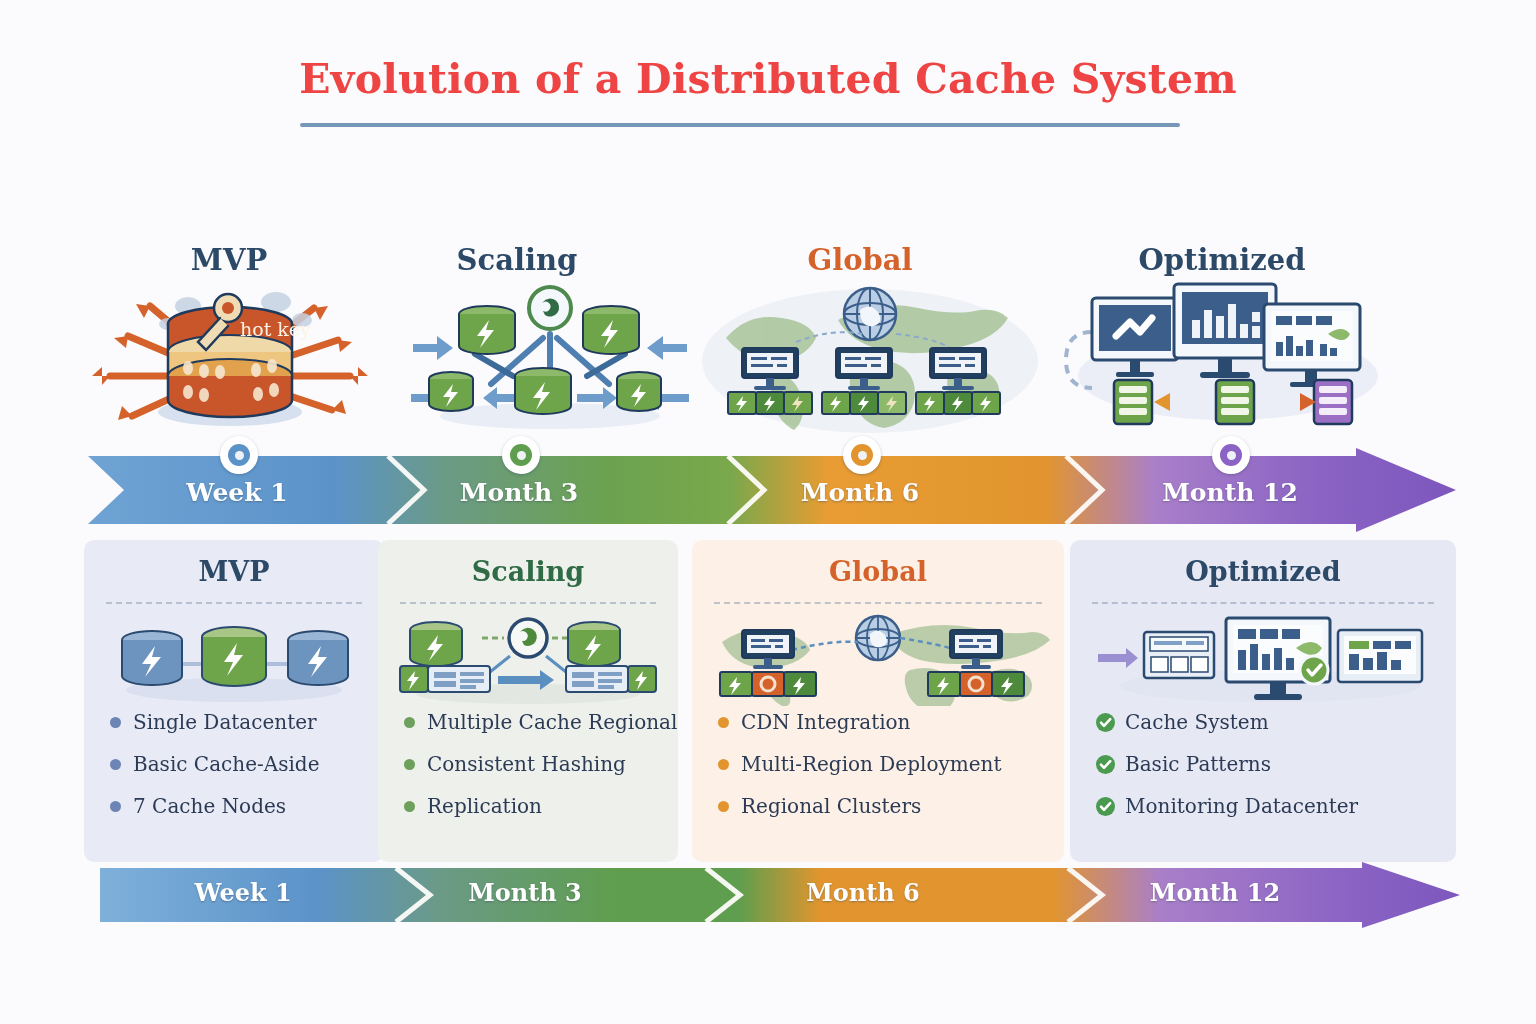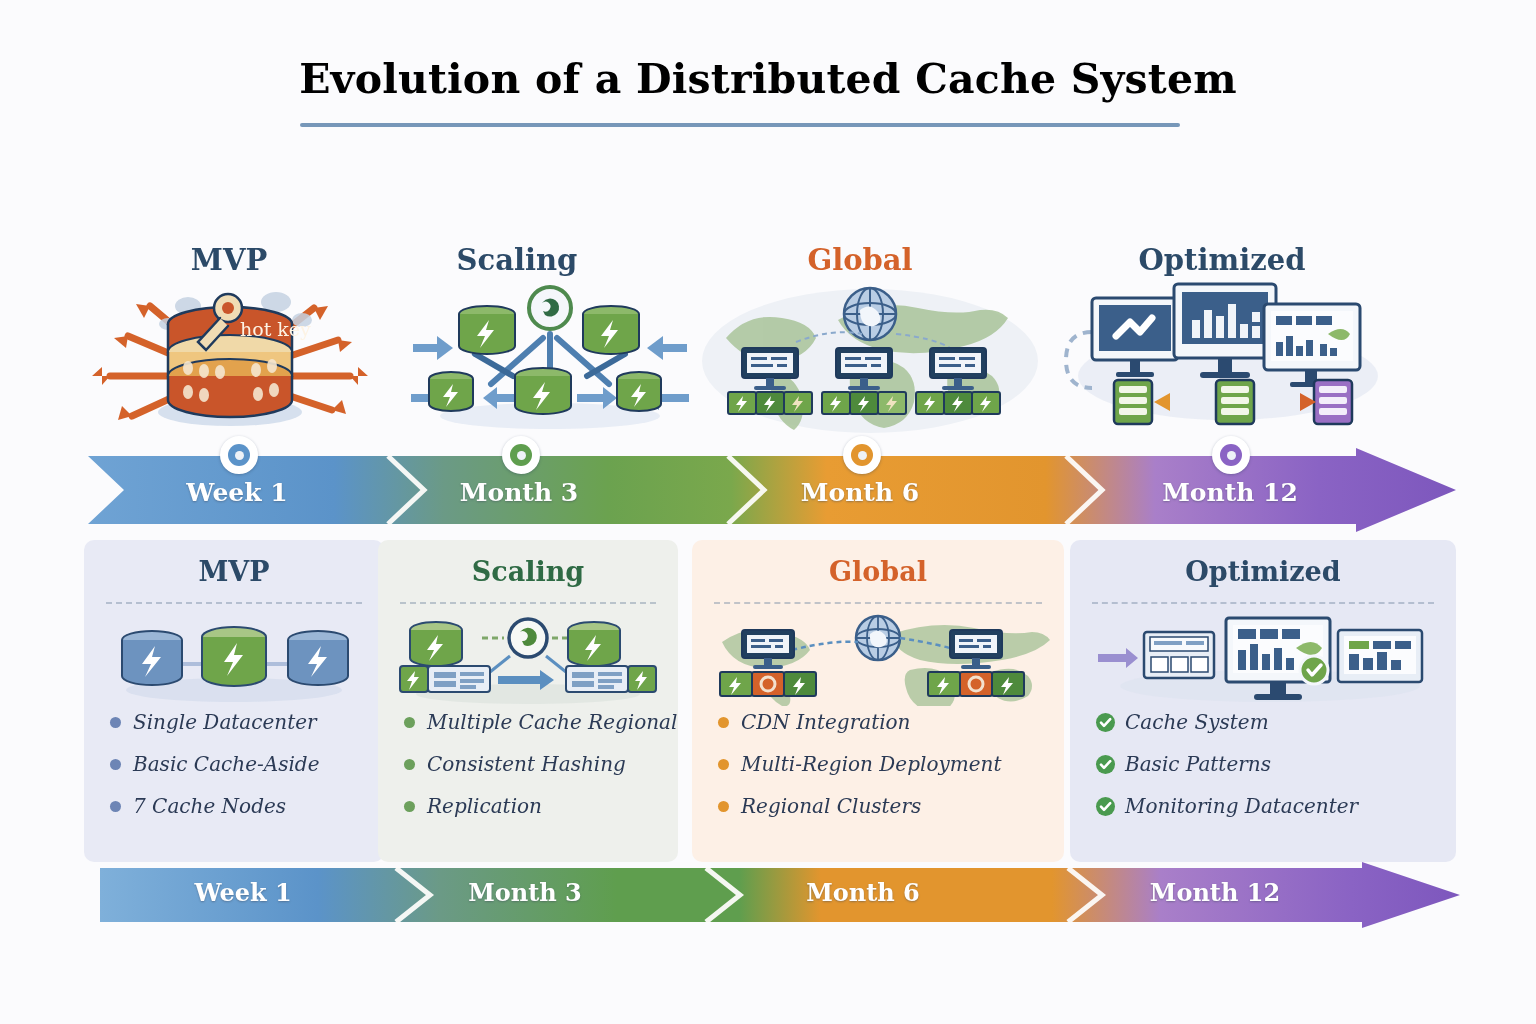--- a/index.html
+++ b/index.html
@@ -51,40 +51,40 @@
   
   .cards{position:absolute;left:84px;top:540px;width:1372px;height:330px;}
   .card{position:absolute;top:0;width:300px;height:322px;border-radius:10px;overflow:hidden;}
   .card-title{
     position:absolute;top:16px;left:0;width:100%;text-align:center;
     font-family:"DejaVu Serif", serif;font-size:27px;font-weight:700;
   }
   .card-divider{position:absolute;top:62px;left:22px;right:22px;height:0;
     border-top:2px dashed rgba(120,140,165,.45);}
   .card-illus{position:absolute;top:74px;left:0;width:100%;height:92px;}
-  .bullets{position:absolute;left:26px;top:170px;right:14px;font-style:italic;}
+  .bullets{position:absolute;left:26px;top:170px;right:14px;}
   .bullet{display:flex;align-items:center;margin-bottom:18px;}
   .dot{width:11px;height:11px;border-radius:50%;flex:0 0 auto;margin-right:12px;}
   .check{width:19px;height:19px;border-radius:50%;flex:0 0 auto;margin-right:10px;
     background:#4a9a4f;display:flex;align-items:center;justify-content:center;}
   .check svg{display:block;}
   .bullet-txt{font-family:"DejaVu Serif", serif;font-size:20px;color:#2b3a55;white-space:nowrap;}
 
   
   .botbar{position:absolute;left:100px;top:862px;width:1360px;height:66px;}
   .bot-text{position:absolute;top:878px;width:250px;text-align:center;
     font-family:"DejaVu Serif", serif;font-size:24px;font-weight:700;color:#fff;
     text-shadow:0 1px 2px rgba(60,70,90,.45);z-index:6;}
 </style>
 </head>
 <body style="background: rgb(251, 251, 253);">
 
 <div class="canvas">
 
-  <div class="title" style="color: #000000;">Evolution of a Distributed Cache System</div>
+  <div class="title" style="color: #ef4444;">Evolution of a Distributed Cache System</div>
   <div class="title-rule" style="background: rgb(95, 133, 173);"></div>
 
   <div class="stage-label" id="sl0" style="left: 104px; color: rgb(44, 74, 104);">MVP</div>
   <div class="stage-label" id="sl1" style="left: 392px; color: rgb(44, 74, 104);">Scaling</div>
   <div class="stage-label" id="sl2" style="left: 735px; color: rgb(212, 98, 42);">Global</div>
   <div class="stage-label" id="sl3" style="left: 1097px; color: rgb(44, 74, 104);">Optimized</div>
 
   <div class="illus" style="left:80px;width:300px;">
     <svg viewBox="0 0 300 160" width="300" height="160">
       <ellipse cx="150" cy="136" rx="72" ry="14" fill="#c9d7e8" opacity=".75"></ellipse>

